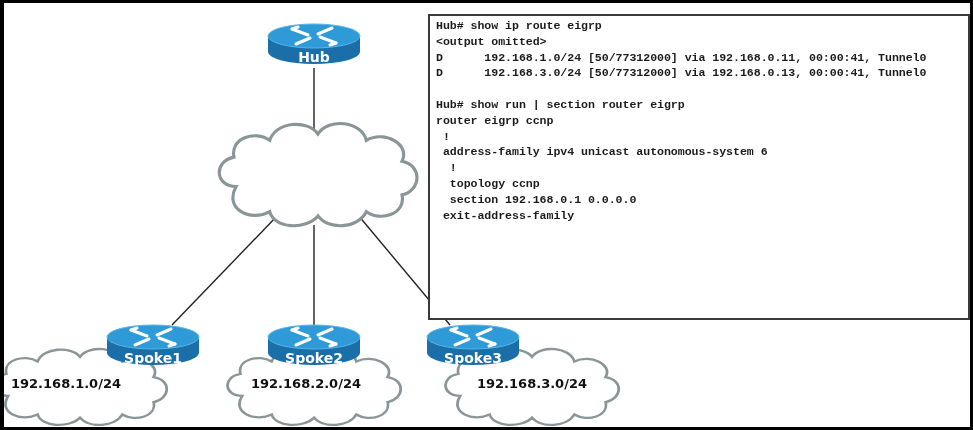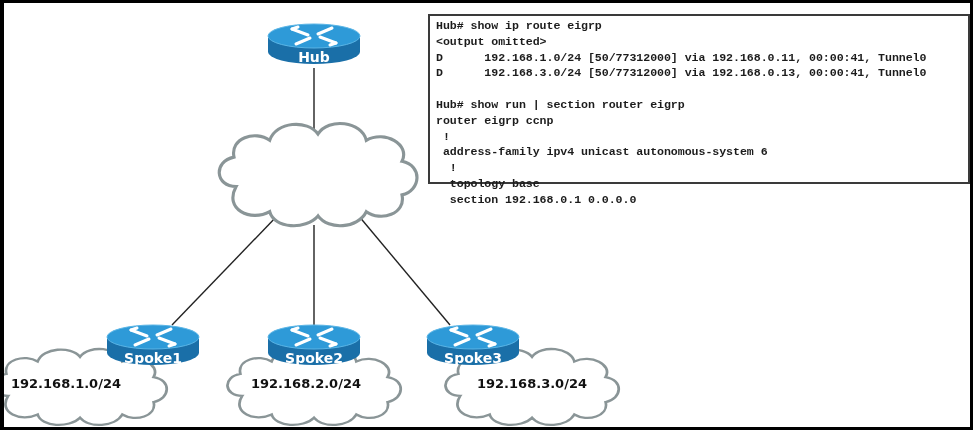--- a/index.html
+++ b/index.html
@@ -1,20 +1,20 @@
 <!DOCTYPE html>
 <html><head>
 <meta charset="utf-8">
 <style>
   html, body { margin: 0; padding: 0; background: #000; }
   body { width: 973px; height: 430px; position: relative; overflow: hidden; font-family: "Liberation Sans", sans-serif; }
   #frame { position: absolute; left: 4px; top: 3px; width: 966px; height: 424px; background: #ffffff; }
   #diagram { position: absolute; left: 0; top: 0; }
   .cli-box {
-    position: absolute; left: 424px; top: 11px; width: 542px; height: 170px;
+    position: absolute; left: 424px; top: 11px; width: 542px; height: 306px;
     border: 2px solid #3a3a3a; background: #fff; box-sizing: border-box;
     padding: 2px 0 0 6px;
   }
   .cli-line {
     font-family: "Liberation Mono", "DejaVu Sans Mono", monospace;
     font-size: 11.6px; line-height: 15.8px; color: #1c1c1c; white-space: pre;
     font-weight: bold; letter-spacing: -0.05px;
   }
   .cli-blank { height: 15.8px; }
   .router-label { font-family: "DejaVu Sans", sans-serif; font-weight: bold; font-size: 14px; fill: #ffffff; }
@@ -89,16 +89,17 @@
       <div class="cli-line">Hub# show ip route eigrp</div>
       <div class="cli-line">&lt;output omitted&gt;</div>
       <div class="cli-line">D      192.168.1.0/24 [50/77312000] via 192.168.0.11, 00:00:41, Tunnel0</div>
       <div class="cli-line">D      192.168.3.0/24 [50/77312000] via 192.168.0.13, 00:00:41, Tunnel0</div>
       <div class="cli-line cli-blank"></div>
       <div class="cli-line">Hub# show run | section router eigrp</div>
       <div class="cli-line">router eigrp ccnp</div>
       <div class="cli-line"> !</div>
       <div class="cli-line"> address-family ipv4 unicast autonomous-system 6</div>
       <div class="cli-line">  !</div>
-      <div class="cli-line">  topology base</div>
+      <div class="cli-line">  topology ccnp</div>
       <div class="cli-line">  section 192.168.0.1 0.0.0.0</div>
+      <div class="cli-line"> exit-address-family</div>
     </div>
 </div>
 
 </body></html>

